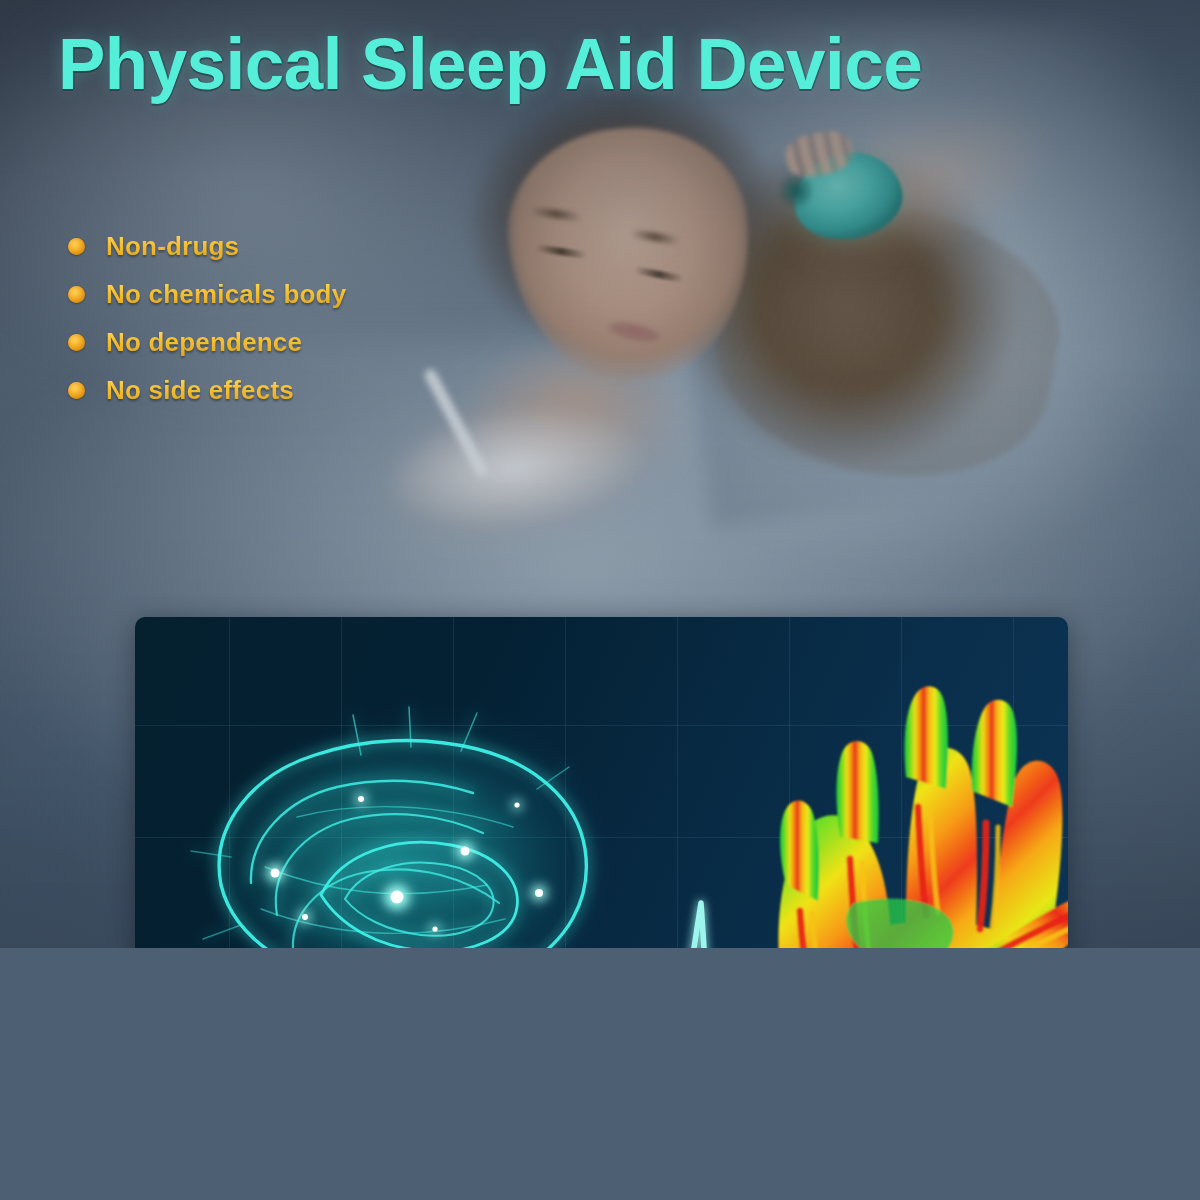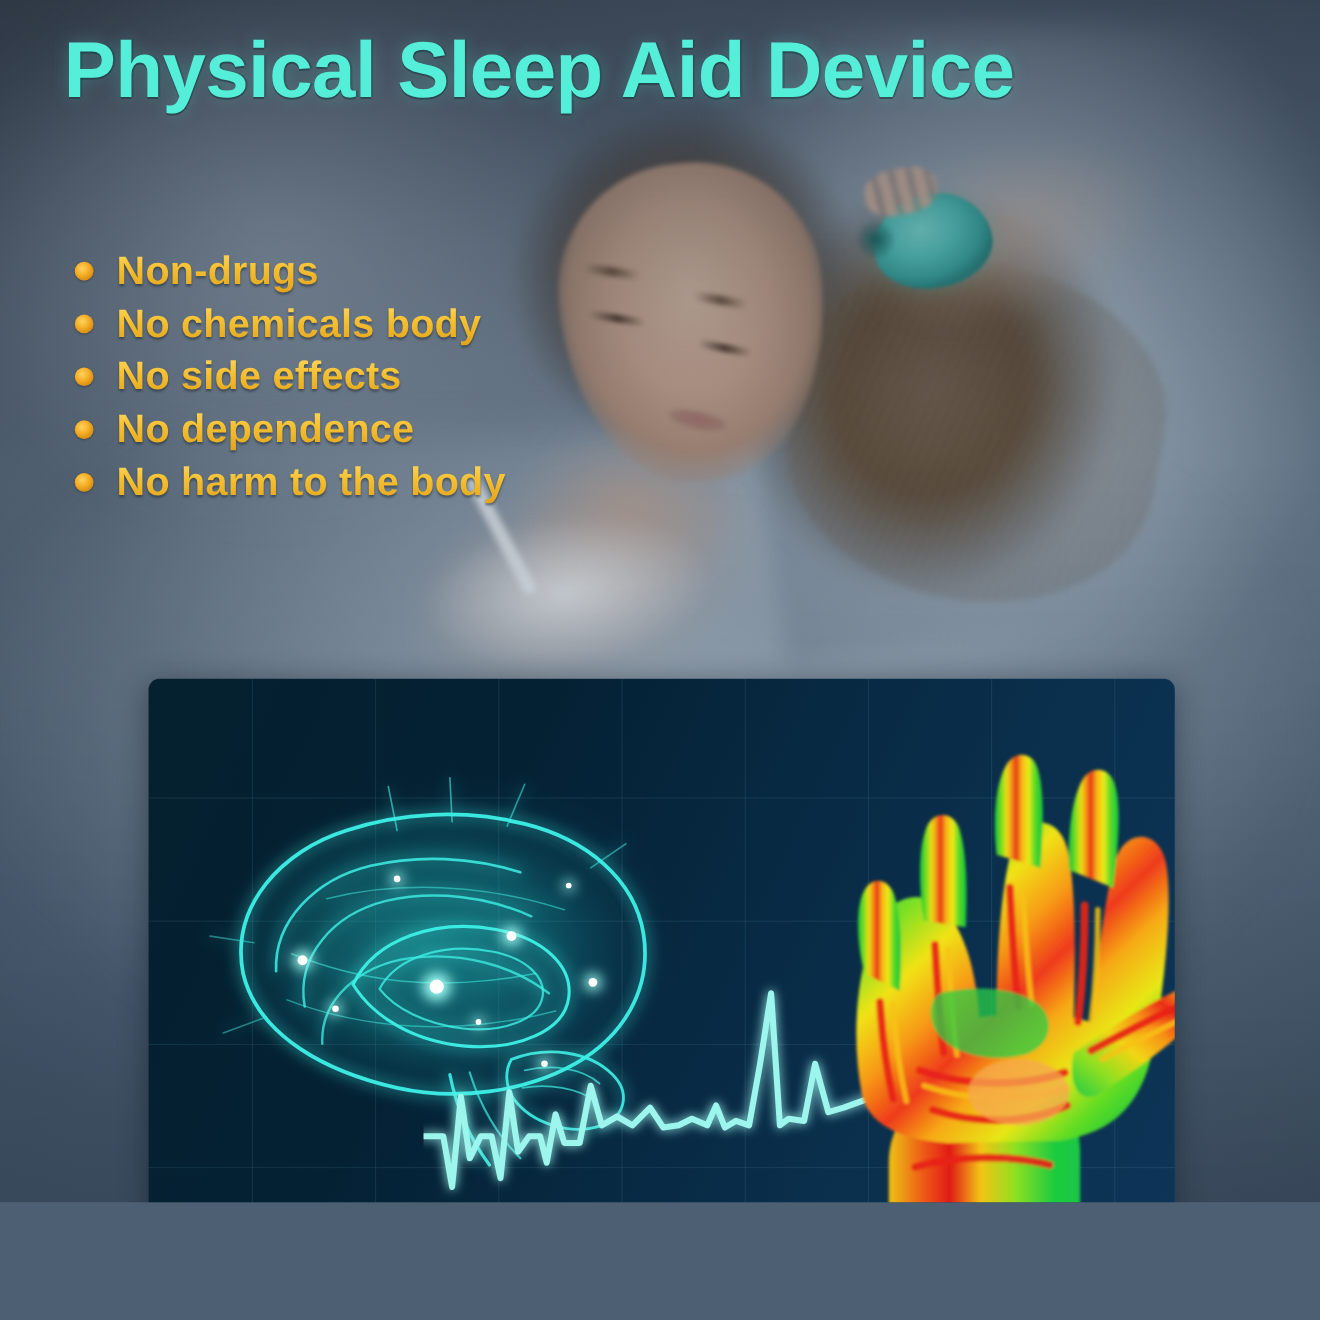--- a/index.html
+++ b/index.html
@@ -4,21 +4,21 @@
 <style>
   * { margin:0; padding:0; box-sizing:border-box; }
   html,body{ background:#4d5f72; }
   body{
     width:1200px; height:1200px; overflow:hidden; position:relative;
     font-family:"Liberation Sans", sans-serif;
   }
 
   
   #poster{
-    position:absolute; inset:0; width:1200px; height:1093px; overflow:hidden;
+    position:absolute; inset:0; width:1200px; height:948px; overflow:hidden;
     background:#4b5d70;
   }
 
   
   .photo{ position:absolute; inset:0; }
 
   .bed-base{
     position:absolute; inset:0;
     background:
       radial-gradient(130% 85% at 62% 42%, rgba(196,209,219,.50) 0%, rgba(150,167,182,.22) 42%, rgba(0,0,0,0) 72%),
@@ -171,21 +171,21 @@
     display:flex; align-items:center;
     padding-left:44px;
   }
   .bullets li .dot{
     position:absolute; left:6px; top:50%; width:17px; height:17px;
     margin-top:-8.5px; border-radius:50%;
     background:radial-gradient(60% 60% at 40% 36%, #ffd35e 0%, #f5ad25 60%, #dd9212 100%);
     box-shadow:0 1px 2px rgba(30,40,50,.45);
   }
   .bullets li .txt{
-    font-size:36px; font-weight:700; letter-spacing:.2px;
+    font-size:26px; font-weight:700; letter-spacing:.2px;
     color:#f3c02f;
     background:linear-gradient(180deg,#ffdb6a 0%, #f6c133 42%, #e1a219 100%);
     -webkit-background-clip:text; background-clip:text;
     -webkit-text-fill-color:transparent; color:transparent;
     filter:drop-shadow(0 2px 1px rgba(28,40,52,.55));
     text-align:center;
   }
 
   
   .panel{
@@ -269,29 +269,25 @@
     <li>
       <span class="dot"></span>
       <span class="txt">Non-drugs</span>
     </li>
     <li>
       <span class="dot"></span>
       <span class="txt">No chemicals body</span>
     </li>
     <li>
       <span class="dot"></span>
-      <span class="txt">No side effects</span>
-    </li>
-    <li>
-      <span class="dot"></span>
       <span class="txt">No dependence</span>
     </li>
     <li>
       <span class="dot"></span>
-      <span class="txt">No harm to the body</span>
+      <span class="txt">No side effects</span>
     </li>
   </ul>
 
   <div class="panel">
     <div class="grid"></div>
     <div class="glowbg"></div>
 
     <div class="brain">
       <svg viewBox="0 0 470 400" xmlns="http://www.w3.org/2000/svg">
         <defs>

